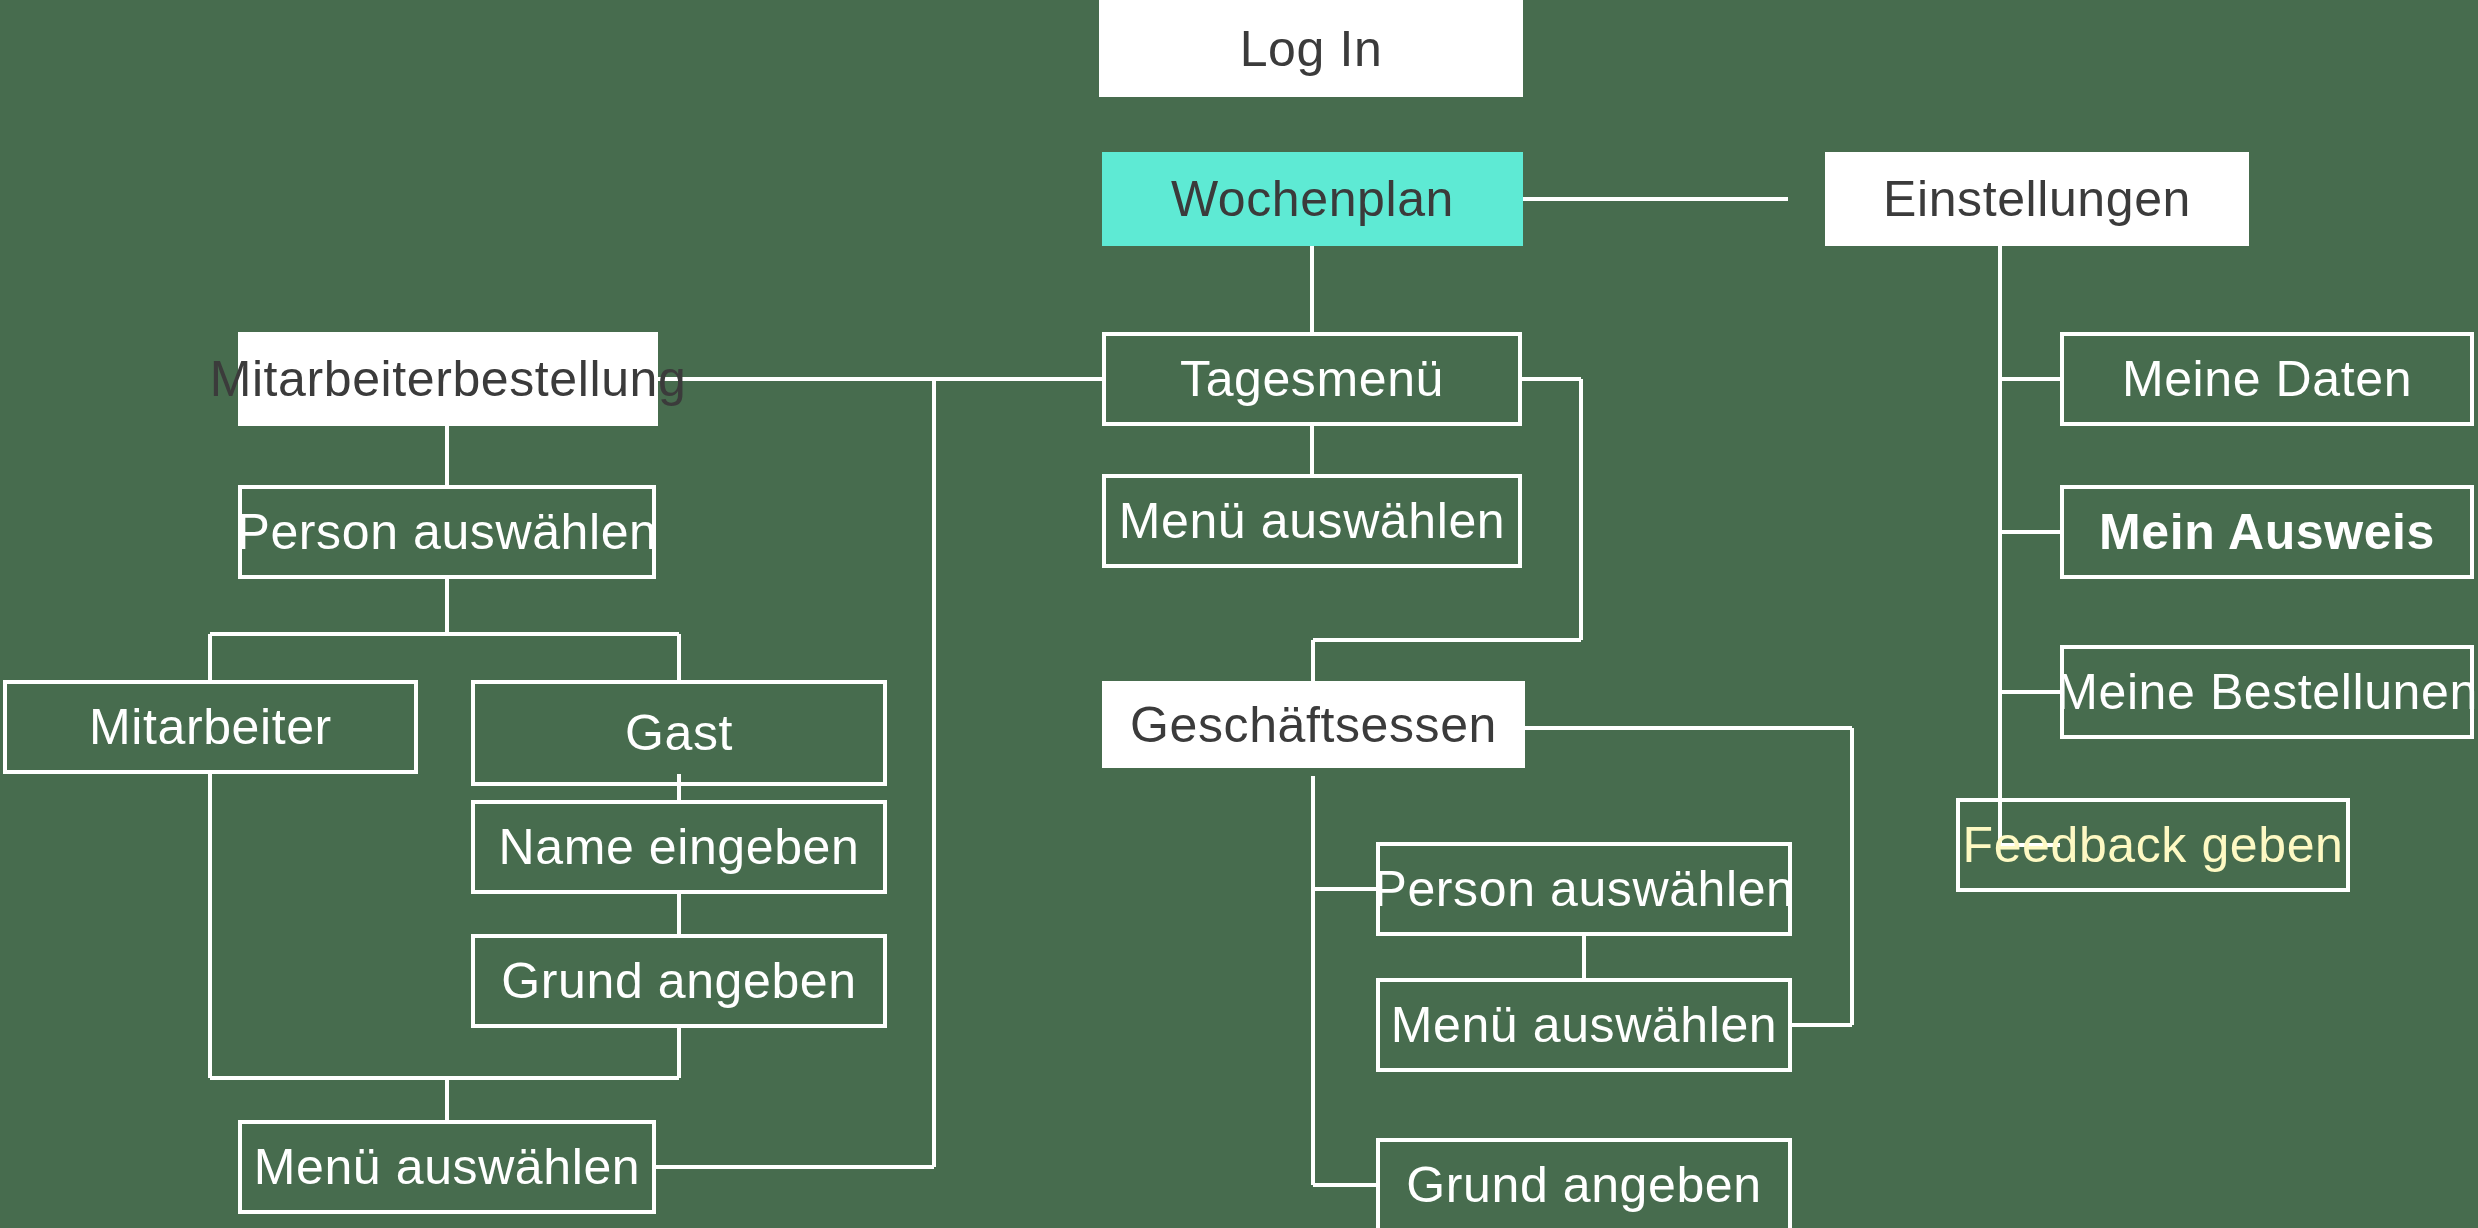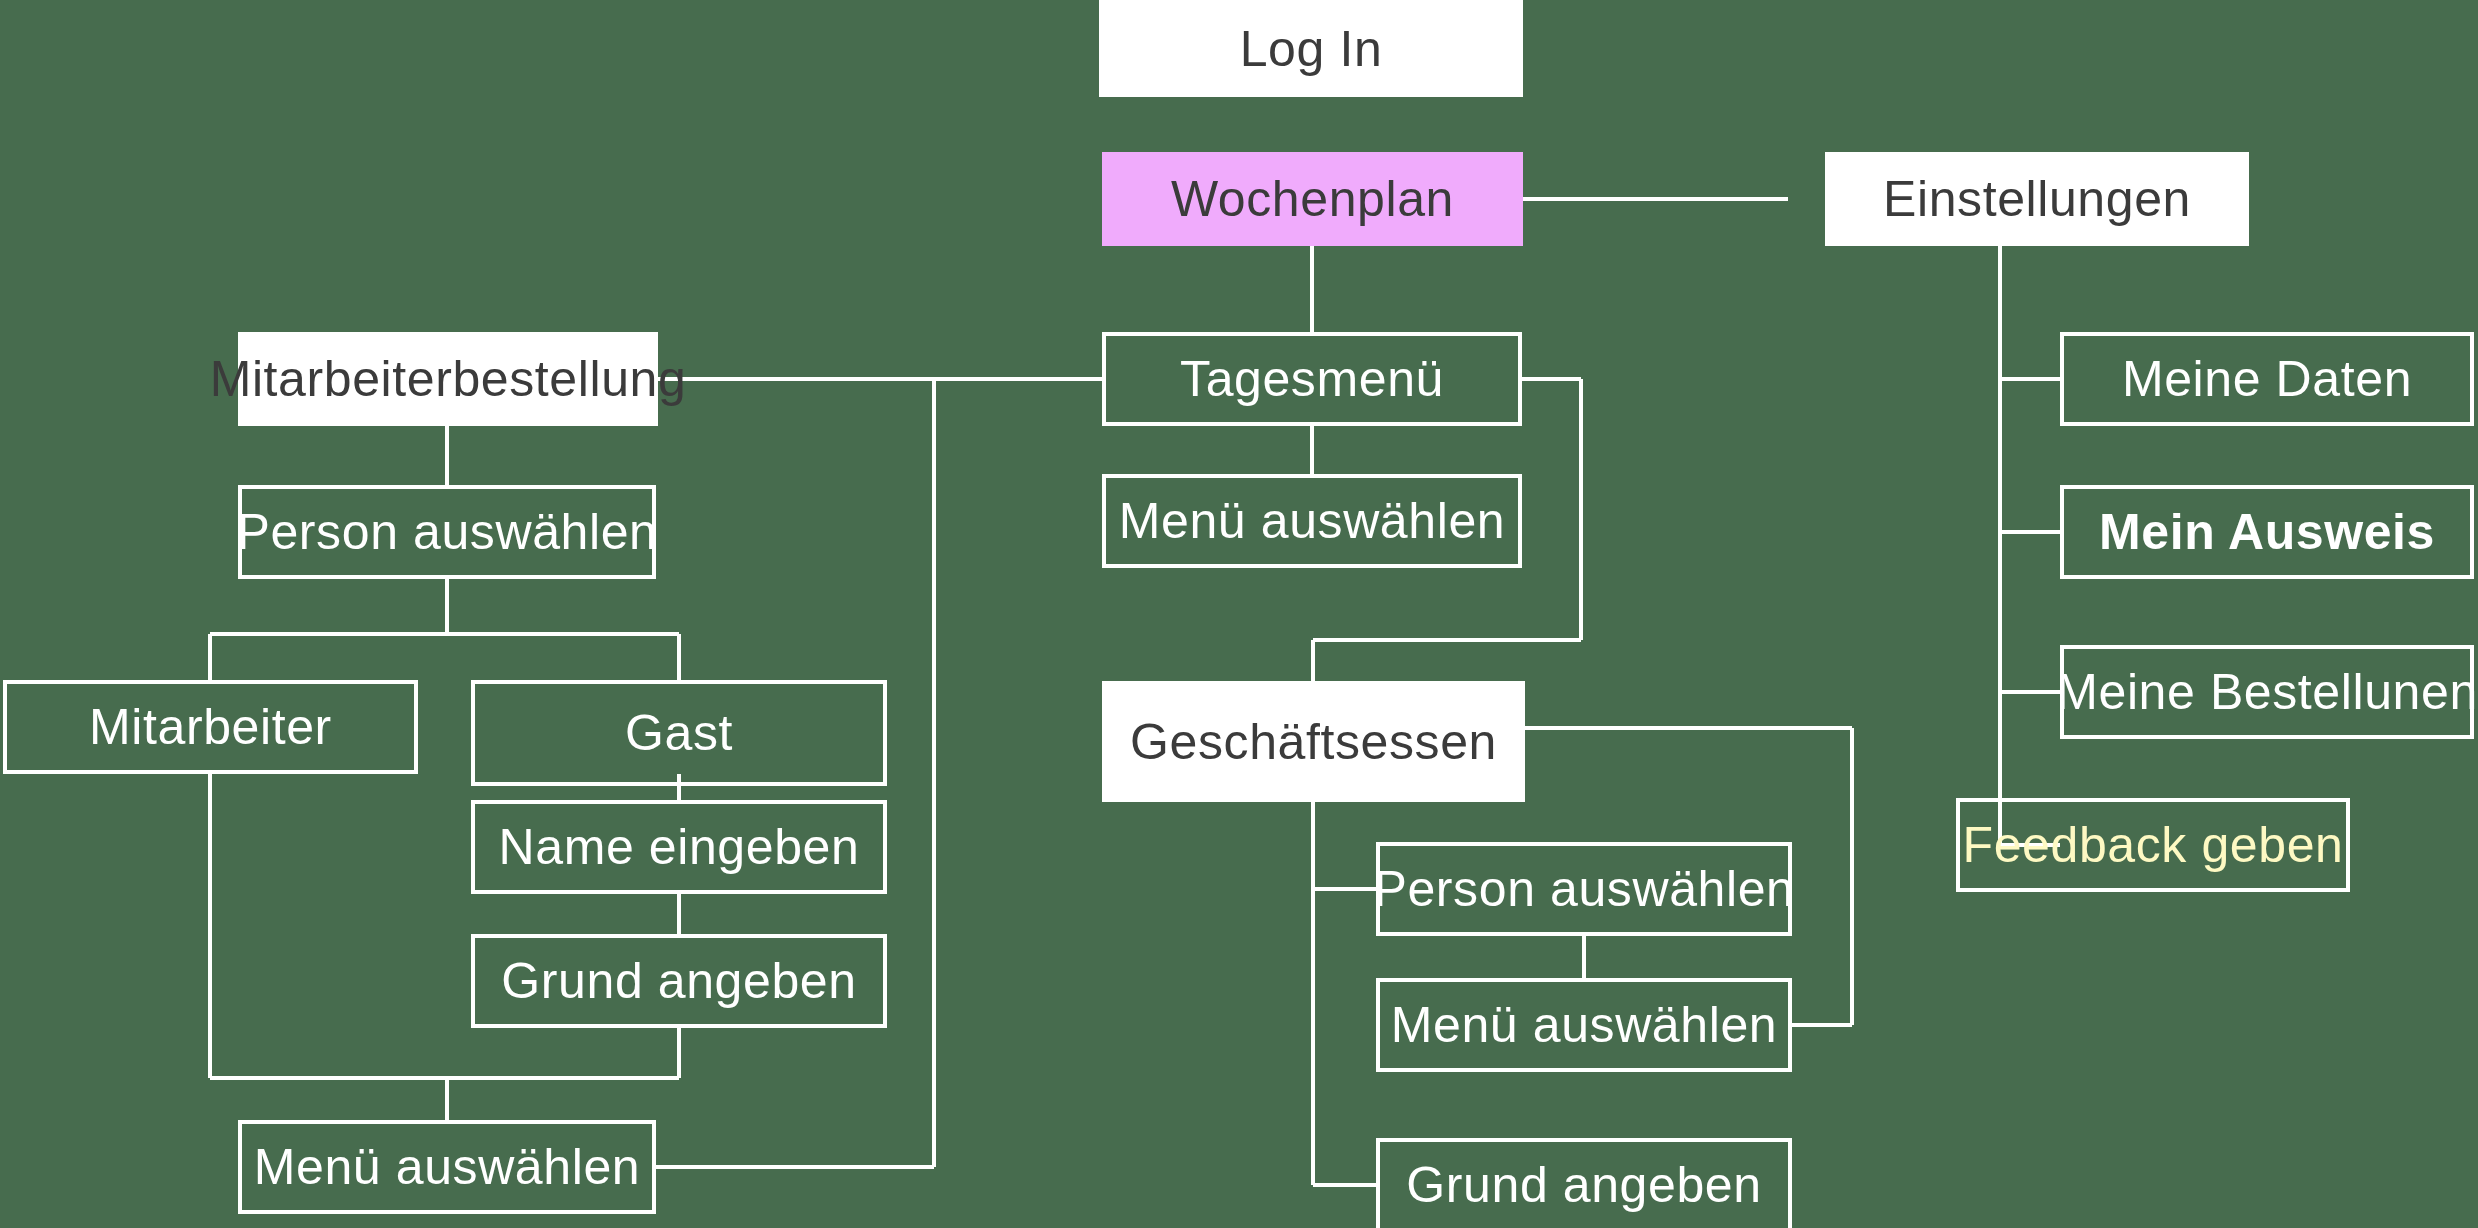--- a/index.html
+++ b/index.html
@@ -71,21 +71,21 @@
       <div class="connector" style="background: rgb(255, 255, 255); left: 1998px; top: 246px; width: 4px; height: 599px;"></div>
       <div class="connector" style="background: rgb(255, 255, 255); left: 2000px; top: 377px; width: 60px; height: 4px;"></div>
       <div class="connector" style="background: rgb(255, 255, 255); left: 2000px; top: 530px; width: 60px; height: 4px;"></div>
       <div class="connector" style="background: rgb(255, 255, 255); left: 2000px; top: 690px; width: 60px; height: 4px;"></div>
       <div class="connector" style="background: rgb(255, 255, 255); left: 2000px; top: 843px; width: 60px; height: 4px;"></div>
     </div>
   <div id="nodes">
       <div class="node filled" style="left: 1099px; top: 0px; width: 424px; height: 97px; background: rgb(255, 255, 255); color: rgb(59, 59, 59);">
         <span>Log In</span>
       </div>
-      <div class="node filled" style="left: 1102px; top: 152px; width: 421px; height: 94px; background: #f0abfc; color: rgb(59, 59, 59);">
+      <div class="node filled" style="left: 1102px; top: 152px; width: 421px; height: 94px; background: #5eead4; color: rgb(59, 59, 59);">
         <span>Wochenplan</span>
       </div>
       <div class="node filled" style="left: 1788px; top: 152px; width: 424px; height: 94px; background: rgb(255, 255, 255); color: rgb(59, 59, 59); margin-left: 37px;">
         <span>Einstellungen</span>
       </div>
       <div class="node filled" style="left: 238px; top: 332px; width: 420px; height: 94px; background: rgb(255, 255, 255); color: rgb(59, 59, 59);">
         <span>Mitarbeiterbestellung</span>
       </div>
       <div class="node outlined" style="left: 1102px; top: 332px; width: 420px; height: 94px; border: 4px solid rgb(255, 255, 255); color: rgb(255, 255, 255);">
         <span>Tagesmenü</span>
@@ -104,21 +104,21 @@
       </div>
       <div class="node outlined" style="left: 2060px; top: 645px; width: 414px; height: 94px; border: 4px solid rgb(255, 255, 255); color: rgb(255, 255, 255);">
         <span>Meine Bestellunen</span>
       </div>
       <div class="node outlined" style="left: 3px; top: 680px; width: 415px; height: 94px; border: 4px solid rgb(255, 255, 255); color: rgb(255, 255, 255);">
         <span>Mitarbeiter</span>
       </div>
       <div class="node outlined" style="left: 471px; top: 680px; width: 416px; height: 106px; border: 4px solid rgb(255, 255, 255); color: rgb(255, 255, 255);">
         <span>Gast</span>
       </div>
-      <div class="node filled" style="left: 1102px; top: 681px; width: 423px; height: 121px; background: rgb(255, 255, 255); color: rgb(59, 59, 59);">
+      <div class="node filled" style="left: 1102px; top: 681px; width: 423px; height: 87px; background: rgb(255, 255, 255); color: rgb(59, 59, 59);">
         <span>Geschäftsessen</span>
       </div>
       <div class="node outlined" style="left: 471px; top: 800px; width: 416px; height: 94px; border: 4px solid rgb(255, 255, 255); color: rgb(255, 255, 255);">
         <span>Name eingeben</span>
       </div>
       <div class="node outlined" style="left: 1956px; top: 798px; width: 394px; height: 94px; border: 4px solid rgb(255, 255, 255); color: #fef9c3;">
         <span>Feedback geben</span>
       </div>
       <div class="node outlined" style="left: 1376px; top: 842px; width: 416px; height: 94px; border: 4px solid rgb(255, 255, 255); color: rgb(255, 255, 255);">
         <span>Person auswählen</span>

